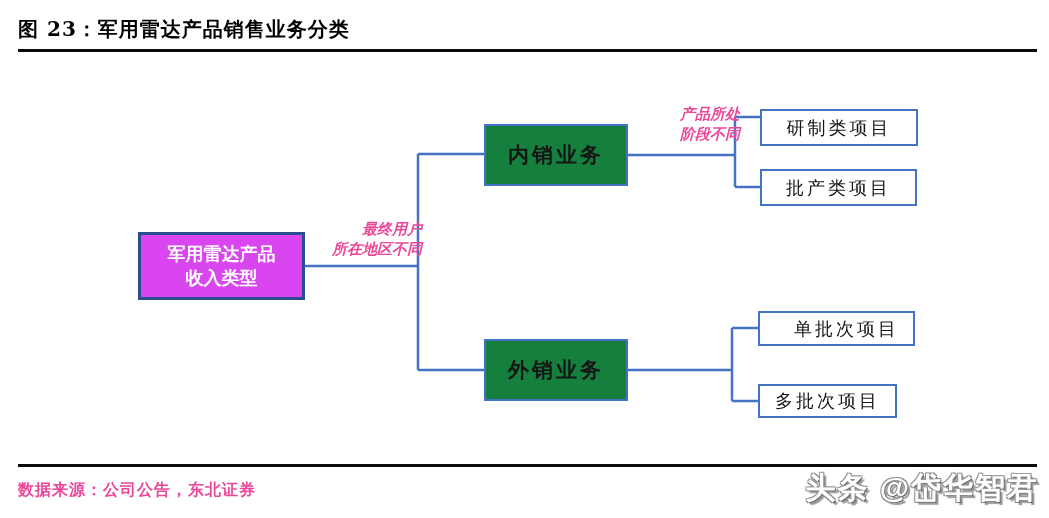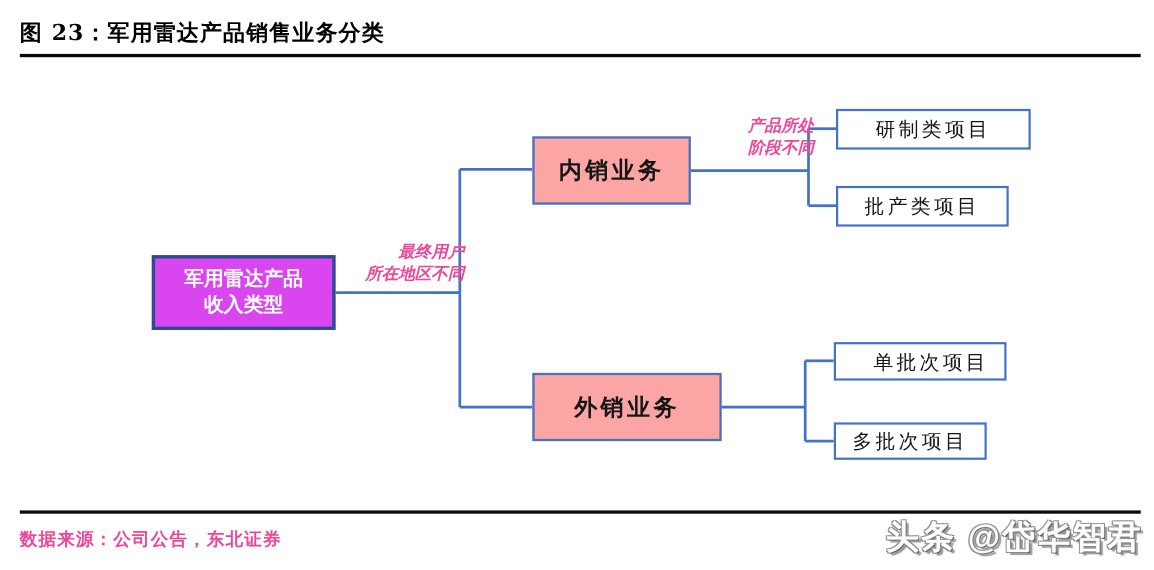--- a/index.html
+++ b/index.html
@@ -73,38 +73,38 @@
     left: 138px; top: 232px;
     width: 167px; height: 68px;
     background: #d946ef;
     border: 3px solid #2a4d8f;
     color: #ffffff;
     font-weight: 700;
     font-size: 18px;
     line-height: 1.35;
   }
   .box.mid {
-    background: #fca5a5;
+    background: #15803d;
     border: 2.5px solid #4472c4;
     color: #151515;
     font-weight: 600;
     font-size: 21px;
     letter-spacing: 3px;
   }
   .box.mid.domestic { left: 484px; top: 124px; width: 144px; height: 62px; }
-  .box.mid.export   { left: 484px; top: 339px; width: 172px; height: 62px; }
+  .box.mid.export   { left: 484px; top: 339px; width: 144px; height: 62px; }
   .box.leaf {
     background: #ffffff;
     border: 2.5px solid #4472c4;
     color: #151515;
     font-weight: 500;
     font-size: 18px;
     letter-spacing: 3px;
   }
-  .box.leaf.l1 { left: 760px; top: 99px;  width: 177px; height: 37px; }
+  .box.leaf.l1 { left: 760px; top: 109px;  width: 158px; height: 37px; }
   .box.leaf.l2 { left: 760px; top: 169px; width: 157px; height: 37px; text-align: right; }
   .box.leaf.l3 { left: 758px; top: 311px; width: 157px; height: 35px; padding-left: 20px; }
   .box.leaf.l4 { left: 758px; top: 384px; width: 139px; height: 34px; }
 
   
   .edge-label {
     position: absolute;
     text-align: right;
     font-size: 15px;
     font-weight: 600;

